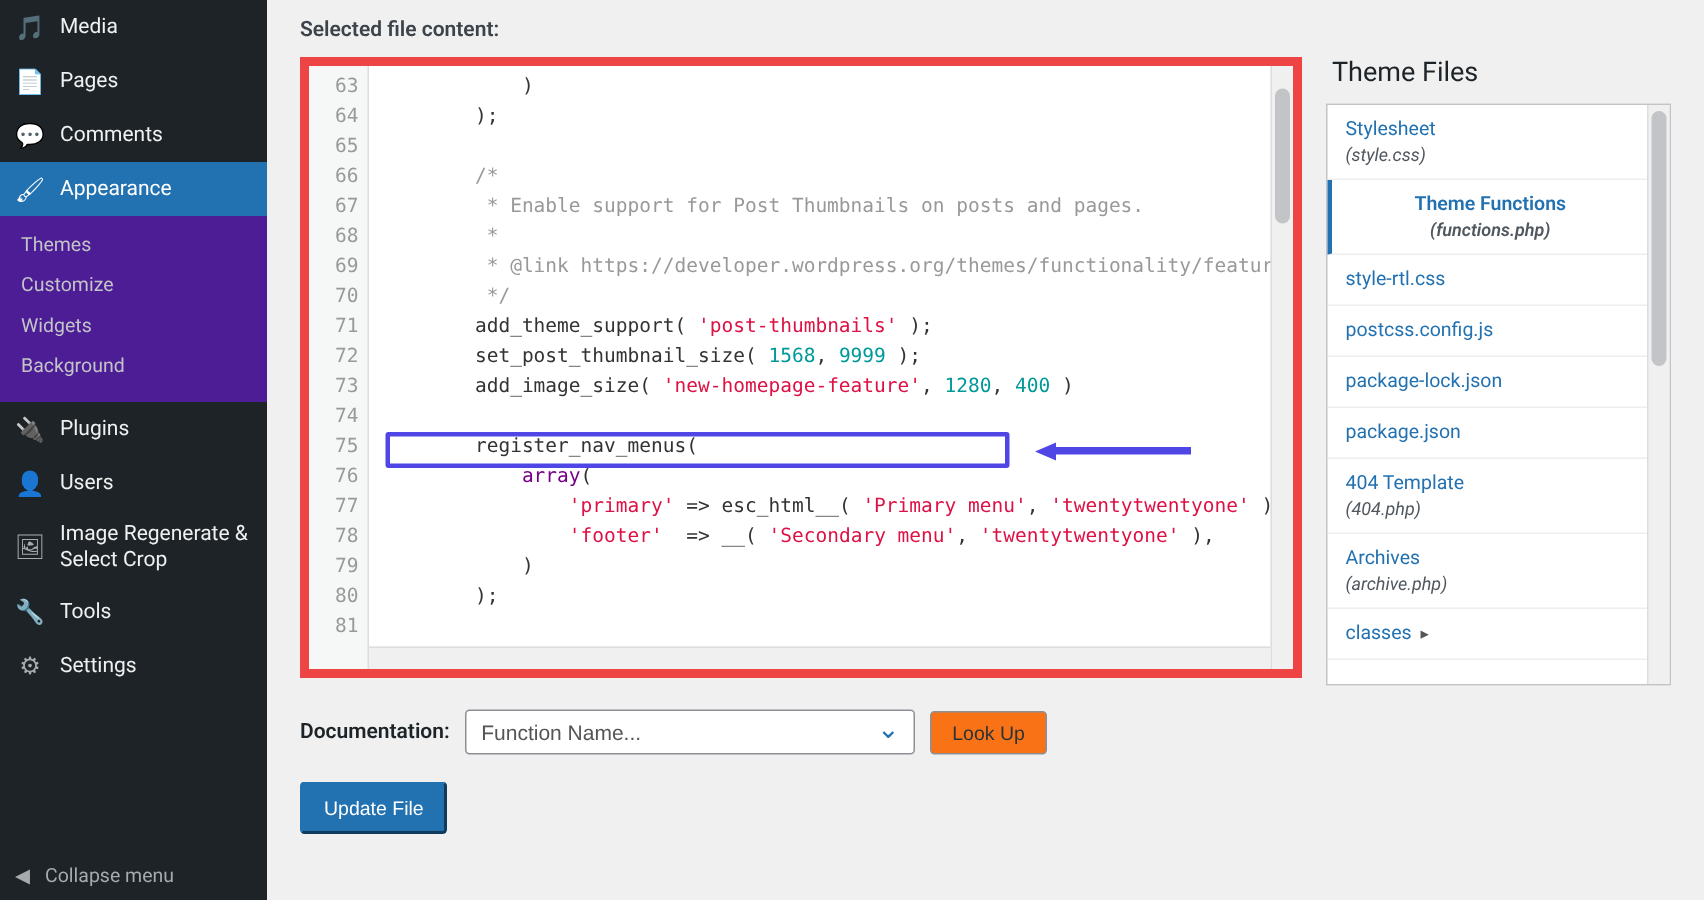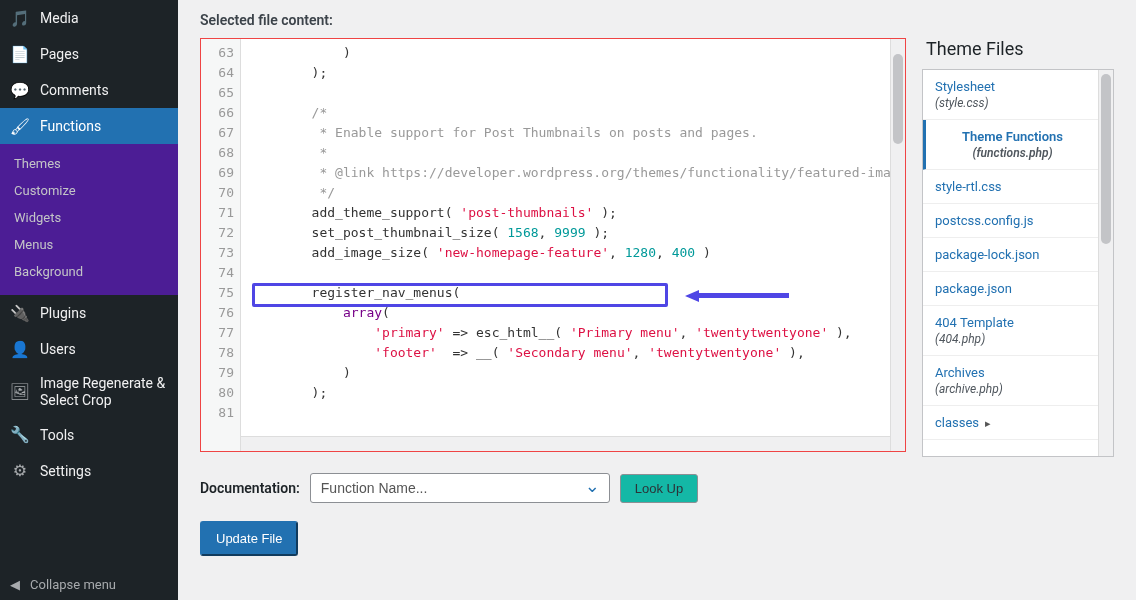--- a/index.html
+++ b/index.html
@@ -13,49 +13,49 @@
 .menu-item.open .icon { color:#fff; }
 .menu-item.open::after { content:""; position:absolute; right:-8px; top:50%; margin-top:-8px; border:8px solid transparent; border-right-color:#f0f0f1; }
 .submenu { background:#4c1d95; padding:6px 0 10px; }
 .submenu a { display:block; padding:6px 12px 6px 14px; color:#c3c4c7; font-size:13px; cursor:pointer; }
 .submenu a.current { color:#fff; font-weight:600; }
 .collapse { margin-top:auto; display:flex; align-items:center; gap:10px; padding:8px 10px; color:#a7aaad; cursor:pointer; font-size:13px; }
 
 .main { flex:1; padding:12px 22px 20px; position:relative; overflow:hidden; }
 .sfc-label { font-weight:600; color:#3c434a; font-size:14px; margin-bottom:10px; }
 .editor-row { display:flex; gap:16px; }
-.code-wrap { flex:1; border:1px solid #ef4444; background:#fff; position:relative; height:414px; overflow:hidden; }
+.code-wrap { flex:1; border:6px solid #ef4444; background:#fff; position:relative; height:414px; overflow:hidden; }
 .gutter { width:40px; background:#f6f7f7; border-right:1px solid #ddd; color:#999; font-family:Consolas,Monaco,monospace; font-size:13px; text-align:right; padding:4px 6px 4px 0; line-height:20px; position:absolute; left:0; top:0; bottom:0; }
 .code { position:absolute; left:40px; right:0; top:0; bottom:0; padding:4px 8px; font-family:Consolas,Monaco,monospace; font-size:13px; line-height:20px; white-space:pre; color:#333; overflow:hidden; }
 .kwd{color:#708}.str{color:#d14}.num{color:#099}.cmt{color:#999}
 .highlight-box { position:absolute; border:3px solid #4f46e5; left:51px; top:244px; width:416px; height:24px; border-radius:2px; pointer-events:none; }
 .arrow { position:absolute; left:478px; top:251px; width:110px; height:12px; pointer-events:none; }
 .arrow::before{content:"";position:absolute;left:0;top:0;border:6px solid transparent;border-right-color:#4f46e5;border-right-width:14px;}
 .arrow::after{content:"";position:absolute;left:14px;top:3px;right:0;height:5px;background:#4f46e5;}
 .vscroll { position:absolute; right:0; top:0; bottom:0; width:15px; background:#f0f0f1; border-left:1px solid #ddd; }
 .vthumb { position:absolute; left:2px; right:2px; top:15px; height:90px; background:#c3c4c7; border-radius:6px; }
 .hscroll { position:absolute; left:40px; right:15px; bottom:0; height:15px; background:#f0f0f1; border-top:1px solid #ddd; }
 
-.files-panel { width:192px; }
+.files-panel { width:230px; }
 .files-panel h2 { font-size:18px; font-weight:400; color:#1d2327; margin:0 0 10px 4px; }
 .files-box { border:1px solid #c3c4c7; background:#fff; height:388px; overflow:hidden; position:relative; }
 .files-list { position:absolute; left:0; right:15px; top:0; bottom:0; overflow:hidden; }
 .file-item { padding:9px 12px; border-bottom:1px solid #eee; color:#2271b1; cursor:pointer; font-size:13px; }
 .file-item .sub { display:block; color:#50575e; font-style:italic; font-size:12px; margin-top:2px; }
 .file-item.active { background:#fff; border-left:4px solid #2271b1; font-weight:600; position:relative; box-shadow:-1px 0 0 #c3c4c7, 1px 0 0 #c3c4c7; margin-left:-1px; margin-right:-1px;text-align:center; }
 .file-item.folder::after { content:"▸"; color:#555; margin-left:6px; font-size:11px; }
 .files-vscroll { position:absolute; right:0; top:0; bottom:0; width:15px; background:#f0f0f1; border-left:1px solid #ddd; }
 .files-vthumb { position:absolute; left:2px; right:2px; top:4px; height:170px; background:#c3c4c7; border-radius:6px; }
 
 .doc-row { display:flex; align-items:center; gap:10px; margin-top:16px; }
 .doc-row label { font-weight:600; font-size:14px; }
 .doc-select { position:relative; }
 .doc-select select { appearance:none; padding:6px 34px 6px 10px; border:1px solid #8c8f94; border-radius:3px; background:#fff; font-size:14px; min-width:300px; color:#555; }
 .doc-select::after { content:"⌄"; position:absolute; right:10px; top:2px; color:#2271b1; font-size:18px; pointer-events:none; }
-.btn { padding:6px 14px; border:1px solid #8c8f94; background:#14b8a6; border-radius:3px; cursor:pointer; font-size:13px; color:#2c3338; }
+.btn { padding:6px 14px; border:1px solid #8c8f94; background:#f97316; border-radius:3px; cursor:pointer; font-size:13px; color:#2c3338; }
 .btn-primary { display:inline-block; margin-top:18px; background:#2271b1; border-color:#2271b1; color:#fff; padding:8px 14px; border-radius:3px; font-size:13px; cursor:pointer; }
 </style>
 </head>
 <body>
 
 <div class="wrap">
   <nav class="sidebar">
     <div class="menu-item">
         <span class="icon">🎵</span>
         <span>Media</span>
@@ -63,27 +63,26 @@
     <div class="menu-item">
         <span class="icon">📄</span>
         <span>Pages</span>
       </div>
     <div class="menu-item">
         <span class="icon">💬</span>
         <span>Comments</span>
       </div>
     <div class="menu-item open">
         <span class="icon">🖌</span>
-        <span>Functions</span>
+        <span>Appearance</span>
       </div>
     <div class="submenu">
       <a>Themes</a>
       <a>Customize</a>
       <a>Widgets</a>
-      <a>Menus</a>
       <a>Background</a>
     </div>
     <div class="menu-item">
         <span class="icon">🔌</span>
         <span>Plugins</span>
       </div>
     <div class="menu-item">
         <span class="icon">👤</span>
         <span>Users</span>
       </div>

